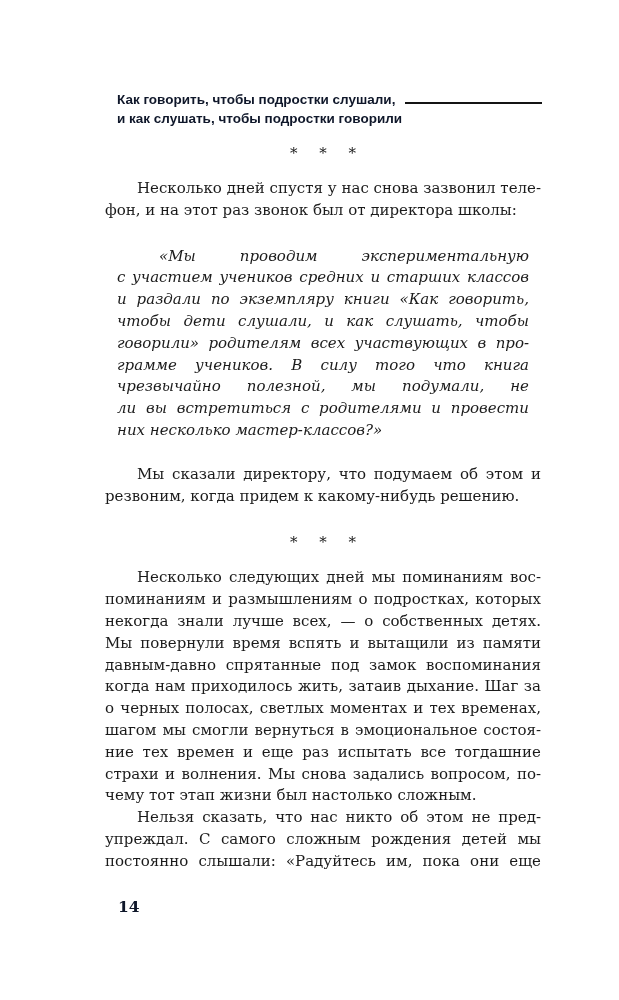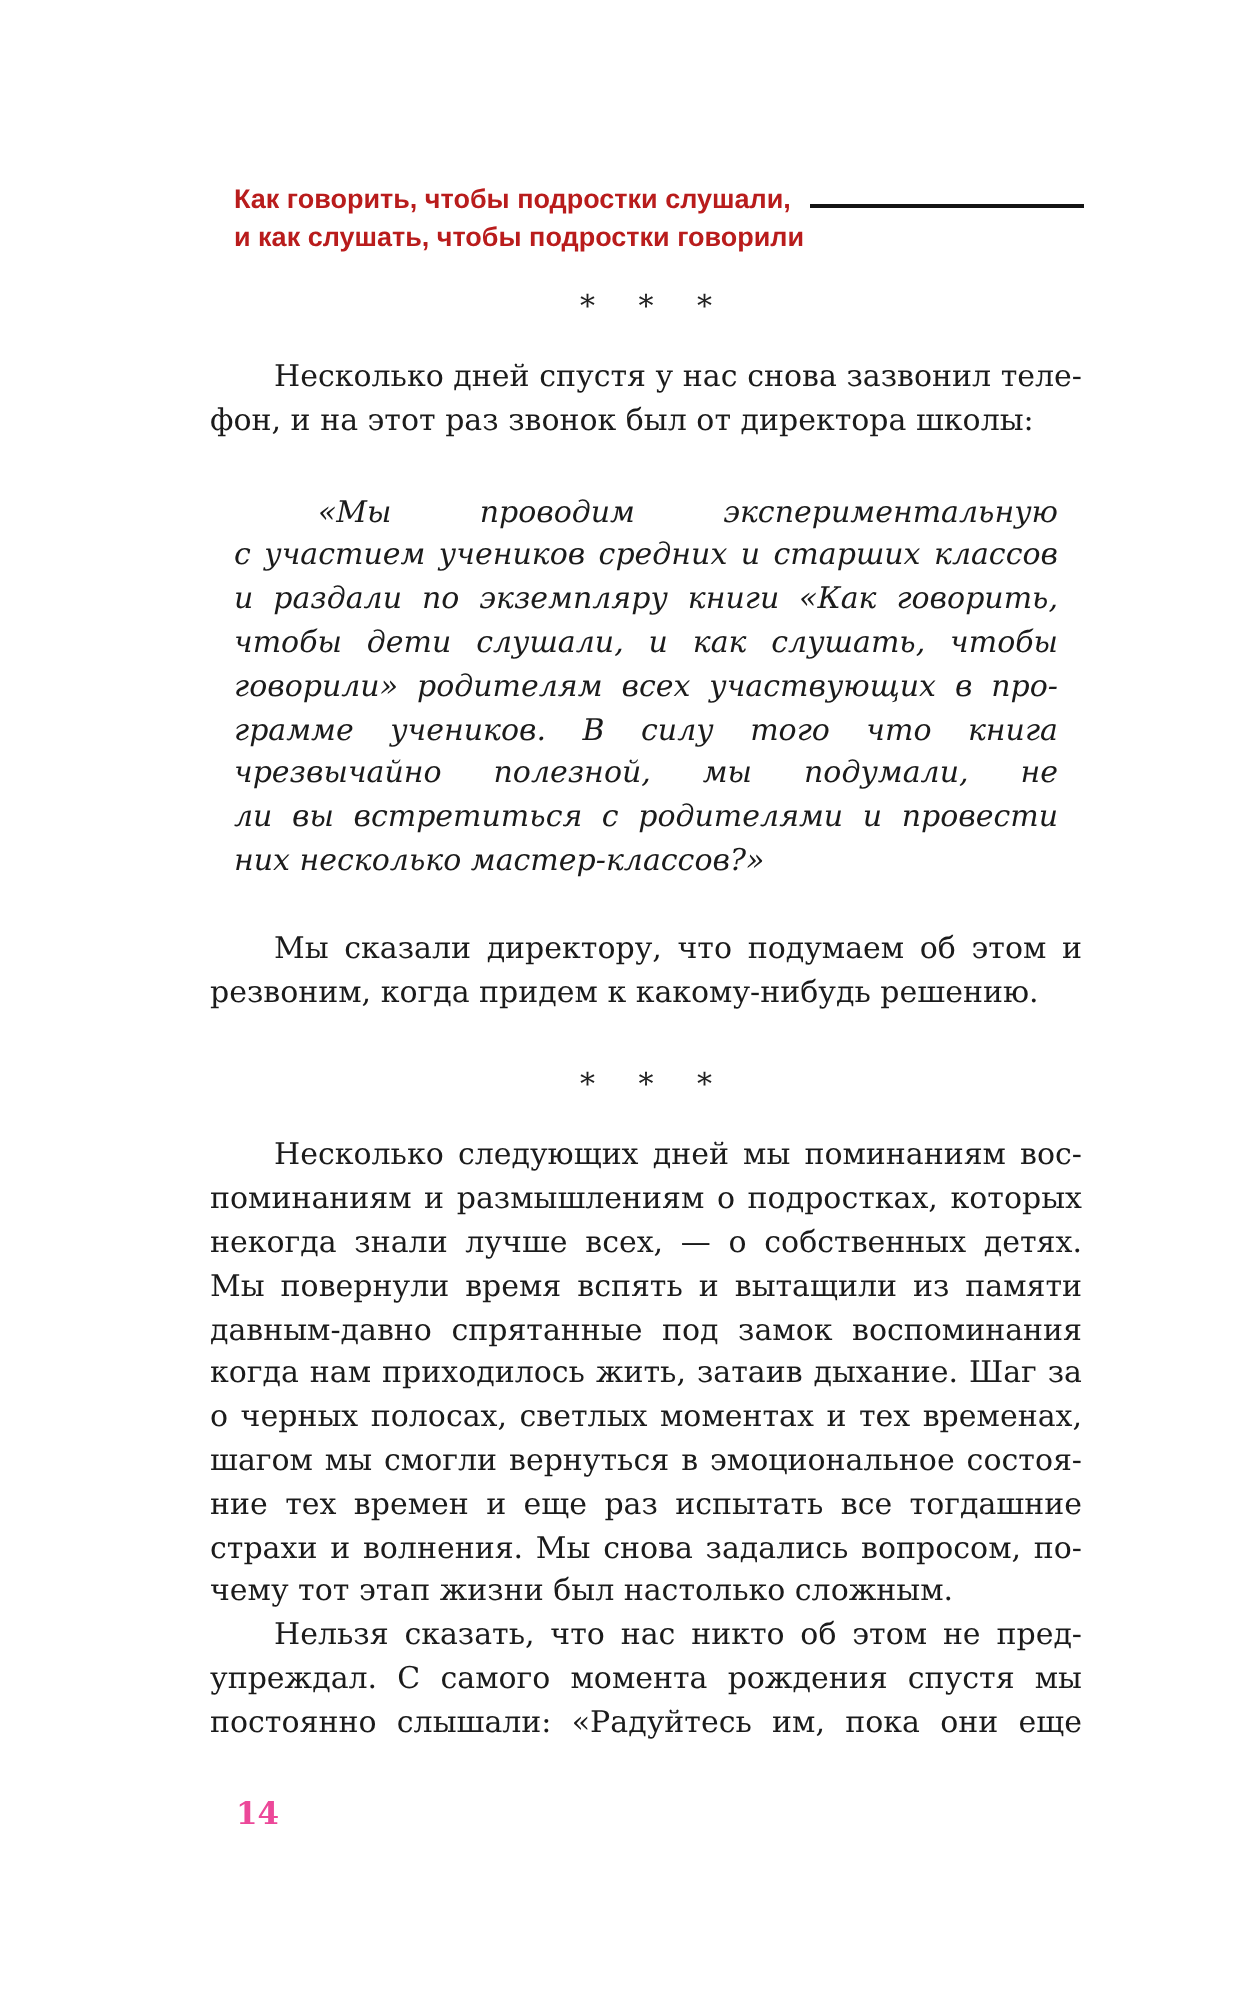--- a/index.html
+++ b/index.html
@@ -17,21 +17,21 @@
   
   .running-header {
     position: absolute;
     left: 117px;
     top: 90px;
     width: 425px;
     font-family: "Liberation Sans", "DejaVu Sans", sans-serif;
     font-weight: bold;
     font-size: 13.5px;
     line-height: 19px;
-    color: #b91c1c;
+    color: #0f172a;
   }
   .rh-row { display: flex; align-items: center; }
   .rh-rule {
     flex: 1;
     height: 2px;
     background: #141414;
     margin-left: 10px;
     position: relative;
     top: 3px;
   }
@@ -72,21 +72,21 @@
   .para .line.first { text-indent: 32px; }
   .quote .line.first { text-indent: 42px; }
 
   .page-number {
     position: absolute;
     left: 118px;
     top: 898px;
     font-size: 15.5px;
     line-height: 17px;
     font-weight: bold;
-    color: #ec4899;
+    color: #0f172a;
   }
 </style>
 </head>
 <body>
 
 <div class="page">
 
   <div class="running-header">
     <div class="rh-row">
       <span class="rh-text">Как говорить, чтобы подростки слушали,</span>
@@ -125,20 +125,20 @@
         <div class="line">давным-давно спрятанные под замок воспоминания</div>
         <div class="line">когда нам приходилось жить, затаив дыхание. Шаг за</div>
         <div class="line">о черных полосах, светлых моментах и тех временах,</div>
         <div class="line">шагом мы смогли вернуться в эмоциональное состоя-</div>
         <div class="line">ние тех времен и еще раз испытать все тогдашние</div>
         <div class="line">страхи и волнения. Мы снова задались вопросом, по-</div>
         <div class="line last">чему тот этап жизни был настолько сложным.</div>
       </div>
       <div class="para">
         <div class="line first">Нельзя сказать, что нас никто об этом не пред-</div>
-        <div class="line">упреждал. С самого момента рождения спустя мы</div>
+        <div class="line">упреждал. С самого сложным рождения детей мы</div>
         <div class="line">постоянно слышали: «Радуйтесь им, пока они еще</div>
       </div>
     </div>
 
   <div class="page-number">14</div>
 
 </div>
 
 </body></html>

